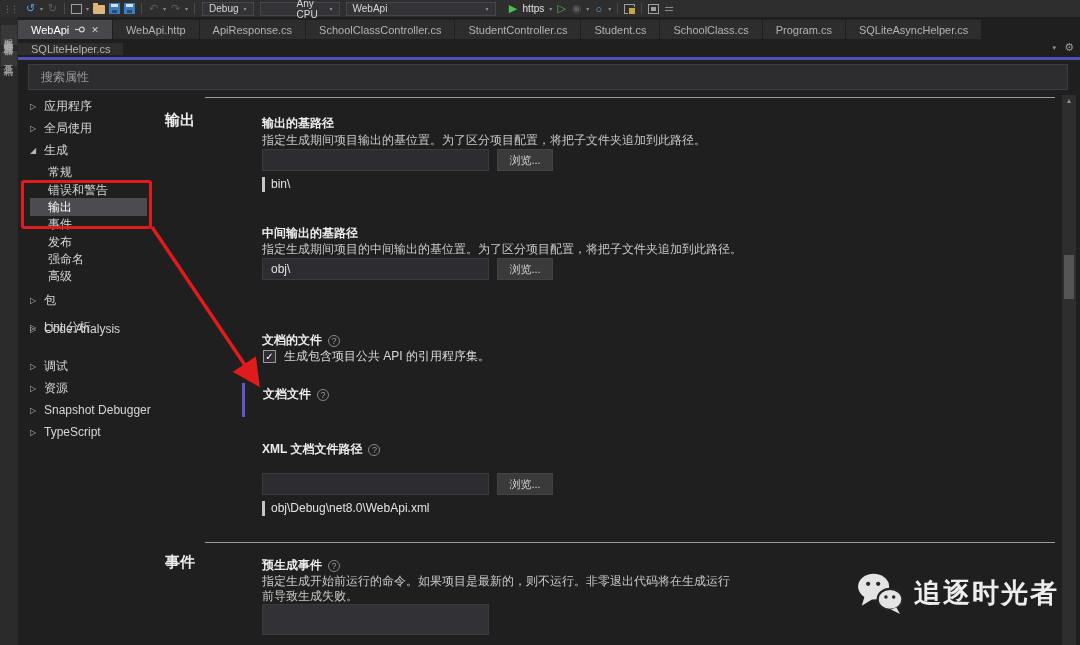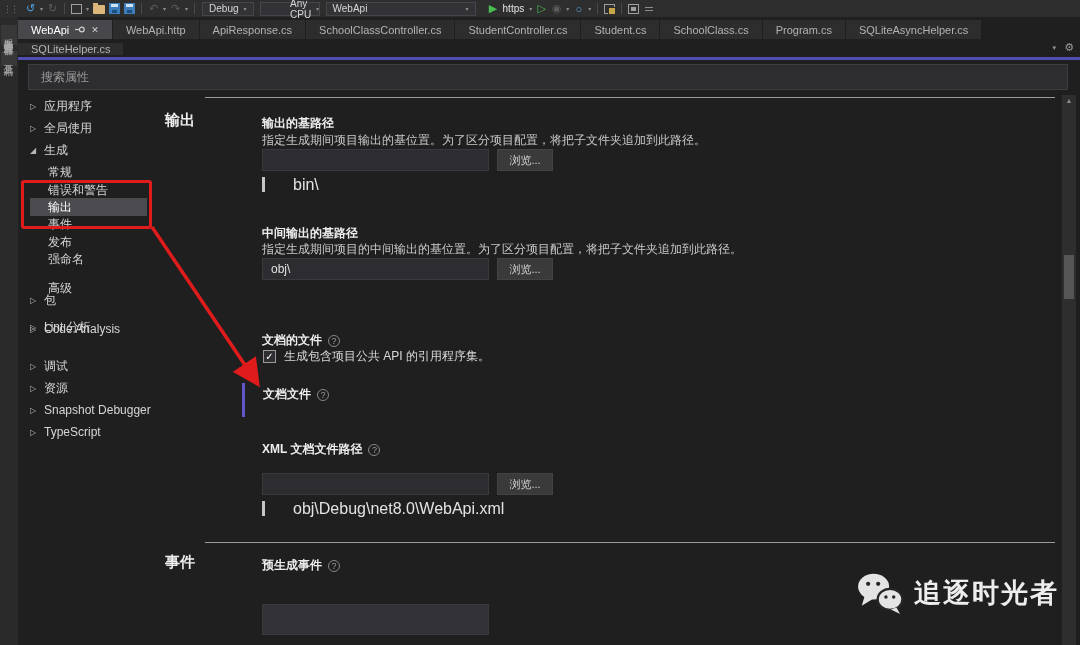--- a/index.html
+++ b/index.html
@@ -78,22 +78,22 @@
     display:flex; align-items:center; gap:6px; white-space:nowrap; }
   .help { width:12px; height:12px; border:1px solid #868686; border-radius:50%; color:#9c9c9c;
     font-size:9px; font-weight:normal; display:inline-flex; align-items:center; justify-content:center; }
   .help::after { content:"?"; }
   .field-desc { position:absolute; font-size:12px; color:#c9c9c9; line-height:15px; white-space:nowrap; }
   .field-desc.wrap { white-space:normal; width:475px; }
   .field-input { position:absolute; width:227px; height:22px; background:#2d2d31;
     border:1px solid #3a3a3e; color:#e0e0e0; font-size:12px; padding:0 8px; font-family:inherit; }
   .browse-btn { position:absolute; width:56px; height:22px; background:#3a3a3a; border:1px solid #434343;
     color:#d4d4d4; font-size:11px; font-family:inherit; cursor:pointer; }
-  .preview { position:absolute; border-left:3px solid #c6c6c6; padding-left:28px;
-    font-size:16px; color:#e2e2e2; line-height:15px; white-space:nowrap; }
+  .preview { position:absolute; border-left:3px solid #c6c6c6; padding-left:6px;
+    font-size:12px; color:#e2e2e2; line-height:15px; white-space:nowrap; }
   .cb-row { position:absolute; display:flex; align-items:center; gap:8px; font-size:12px; color:#d9d9d9; }
   .checkbox { width:13px; height:13px; background:#2f2f33; border:1px solid #9a9a9a;
     display:inline-flex; align-items:center; justify-content:center; color:#ffffff; font-size:10px; }
   .checkbox.checked::after { content:"✓"; }
   .field-textarea { position:absolute; width:227px; height:31px; background:#323236;
     border:1px solid #3a3a3e; color:#e0e0e0; font-size:12px; padding:3px 8px; resize:none; font-family:inherit; }
   .purple-bar { position:absolute; left:242px; top:383px; width:3px; height:34px; background:#6257c8; }
 
   
   .scrollbar { position:absolute; left:1062px; top:95px; width:14px; height:550px; background:#2e2e2e; z-index:2; }
@@ -128,21 +128,21 @@
     <span class="vsep"></span>
     <span class="tbi dim">↶</span>
     <span class="caret">▾</span>
     <span class="tbi dim">↷</span>
     <span class="caret">▾</span>
     <span class="vsep"></span>
     <span class="dd">
       <span>Debug</span>
       <span class="caret">▾</span>
     </span>
-    <span class="dd" style="width:60px; justify-content:center;padding-left:36px;">
+    <span class="dd" style="width:80px; justify-content:center;padding-left:36px;">
       <span>Any CPU</span>
       <span class="caret">▾</span>
     </span>
     <span class="dd" style="width:150px; justify-content:space-between;">
       <span>WebApi</span>
       <span class="caret">▾</span>
     </span>
     <span class="tbi green" style="margin-left:8px;">▶</span>
     <span class="run-label">https</span>
     <span class="caret">▾</span>
@@ -237,21 +237,21 @@
     </div>
   <div class="nav-item lvl1" style="top:215px">
       <span>事件</span>
     </div>
   <div class="nav-item lvl1" style="top:233px">
       <span>发布</span>
     </div>
   <div class="nav-item lvl1" style="top:250px">
       <span>强命名</span>
     </div>
-  <div class="nav-item lvl1" style="top:279px">
+  <div class="nav-item lvl1" style="top:267px">
       <span>高级</span>
     </div>
   <div class="nav-item lvl0" style="top:291px">
       <span class="tree-arrow collapsed"></span>
       <span>包</span>
     </div>
   <div class="nav-item lvl0" style="top:320px">
       <span class="tree-arrow collapsed"></span>
       <span>Code Analysis</span>
     </div>
@@ -321,20 +321,21 @@
   <div class="preview" style="left:262px; top:501px">
     <span>obj\Debug\net8.0\WebApi.xml</span>
   </div>
 
   <div class="hsep" style="top:542px"></div>
   <div class="section-title" style="left:165px; top:553px">事件</div>
   <div class="field-label" style="left:262px; top:557px">
     <span>预生成事件</span>
     <span class="help"></span>
   </div>
+  <div class="field-desc wrap" style="left:262px; top:574px">指定生成开始前运行的命令。如果项目是最新的，则不运行。非零退出代码将在生成运行前导致生成失败。</div>
   <textarea class="field-textarea" style="left: 262px; top: 604px;"></textarea>
 
   <div class="scrollbar">
     <span class="sb-up">▲</span>
     <span class="sb-thumb"></span>
   </div>
 
   <div class="red-rect"></div>
   <svg class="annot-svg" width="1080" height="645">
     <defs>

